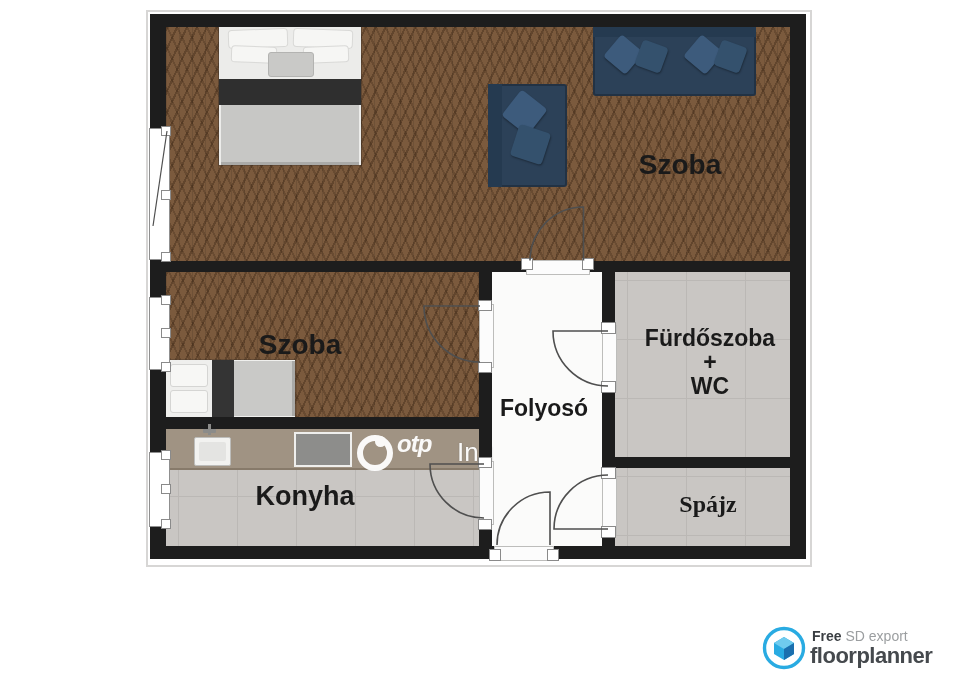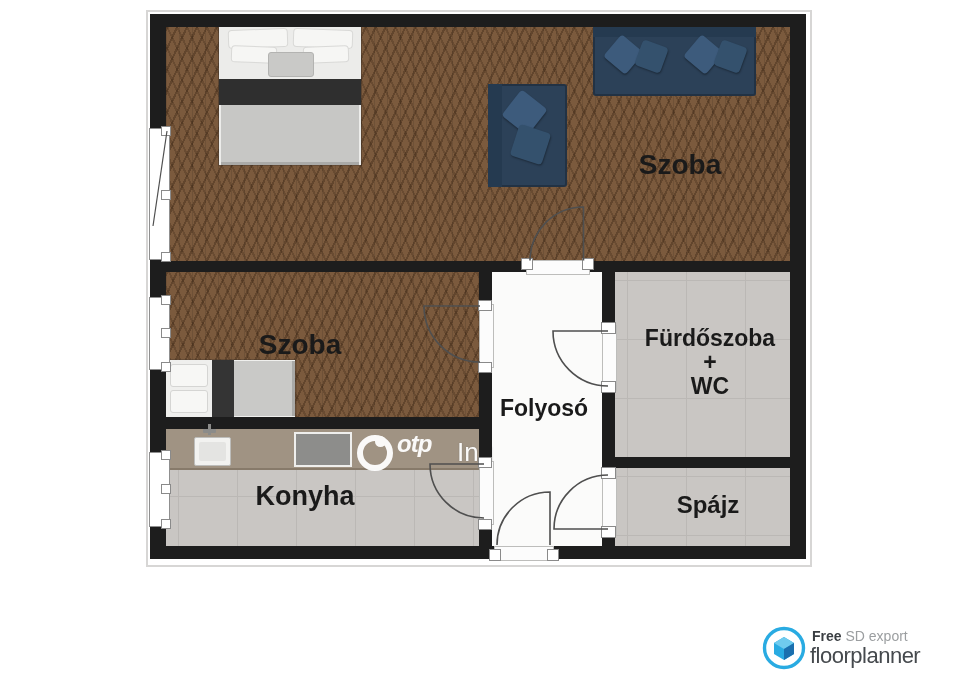--- a/index.html
+++ b/index.html
@@ -87,29 +87,29 @@
   .g6{left:494px;top:546px;width:58px;height:13px;}
   .swing-svg{left:0;top:0;width:960px;height:679px;z-index:6;pointer-events:none;}
 
   
   .rlabel{z-index:7;color:#1a1a1a;font-weight:bold;text-align:center;}
   .l-szoba-top{left:610px;top:149px;width:140px;font-size:28px;}
   .l-szoba-left{left:230px;top:329px;width:140px;font-size:28px;}
   .l-folyoso{left:474px;top:395px;width:140px;font-size:23px;}
   .l-furdo{left:630px;top:326px;width:160px;font-size:23px;line-height:24px;}
   .l-konyha{left:230px;top:481px;width:150px;font-size:27px;}
-  .l-spajz{left:638px;top:491px;width:140px;font-size:24px;}
+  .l-spajz{left:638px;top:491px;width:140px;font-size:24px;font-family:Liberation Serif, serif;}
   .disclaimer{left:208px;top:583px;width:600px;text-align:center;font-size:22px;font-weight:bold;color:#111;z-index:7;}
 
   
   .fp-logo{left:762px;top:626px;width:190px;height:48px;z-index:7;}
   .fp-icon{position:absolute;left:0;top:0;}
   .fp-line1{position:absolute;left:50px;top:2px;font-size:14px;color:#9b9ea0;}
   .fp-line1 b{color:#3a3e42;font-weight:bold;}
-  .fp-brand{position:absolute;left:48px;top:17px;font-size:22px;font-weight:400;letter-spacing:-.5px;color:#45494d;}
+  .fp-brand{position:absolute;left:48px;top:17px;font-size:22px;font-weight:700;letter-spacing:-.5px;color:#45494d;}
 </style>
 </head>
 <body>
 
 <div id="stage">
 
   <div class="abs plan-outline"></div>
 
   <div class="abs floor wood f-szoba-top"></div>
   <div class="abs floor wood f-szoba-left"></div>

